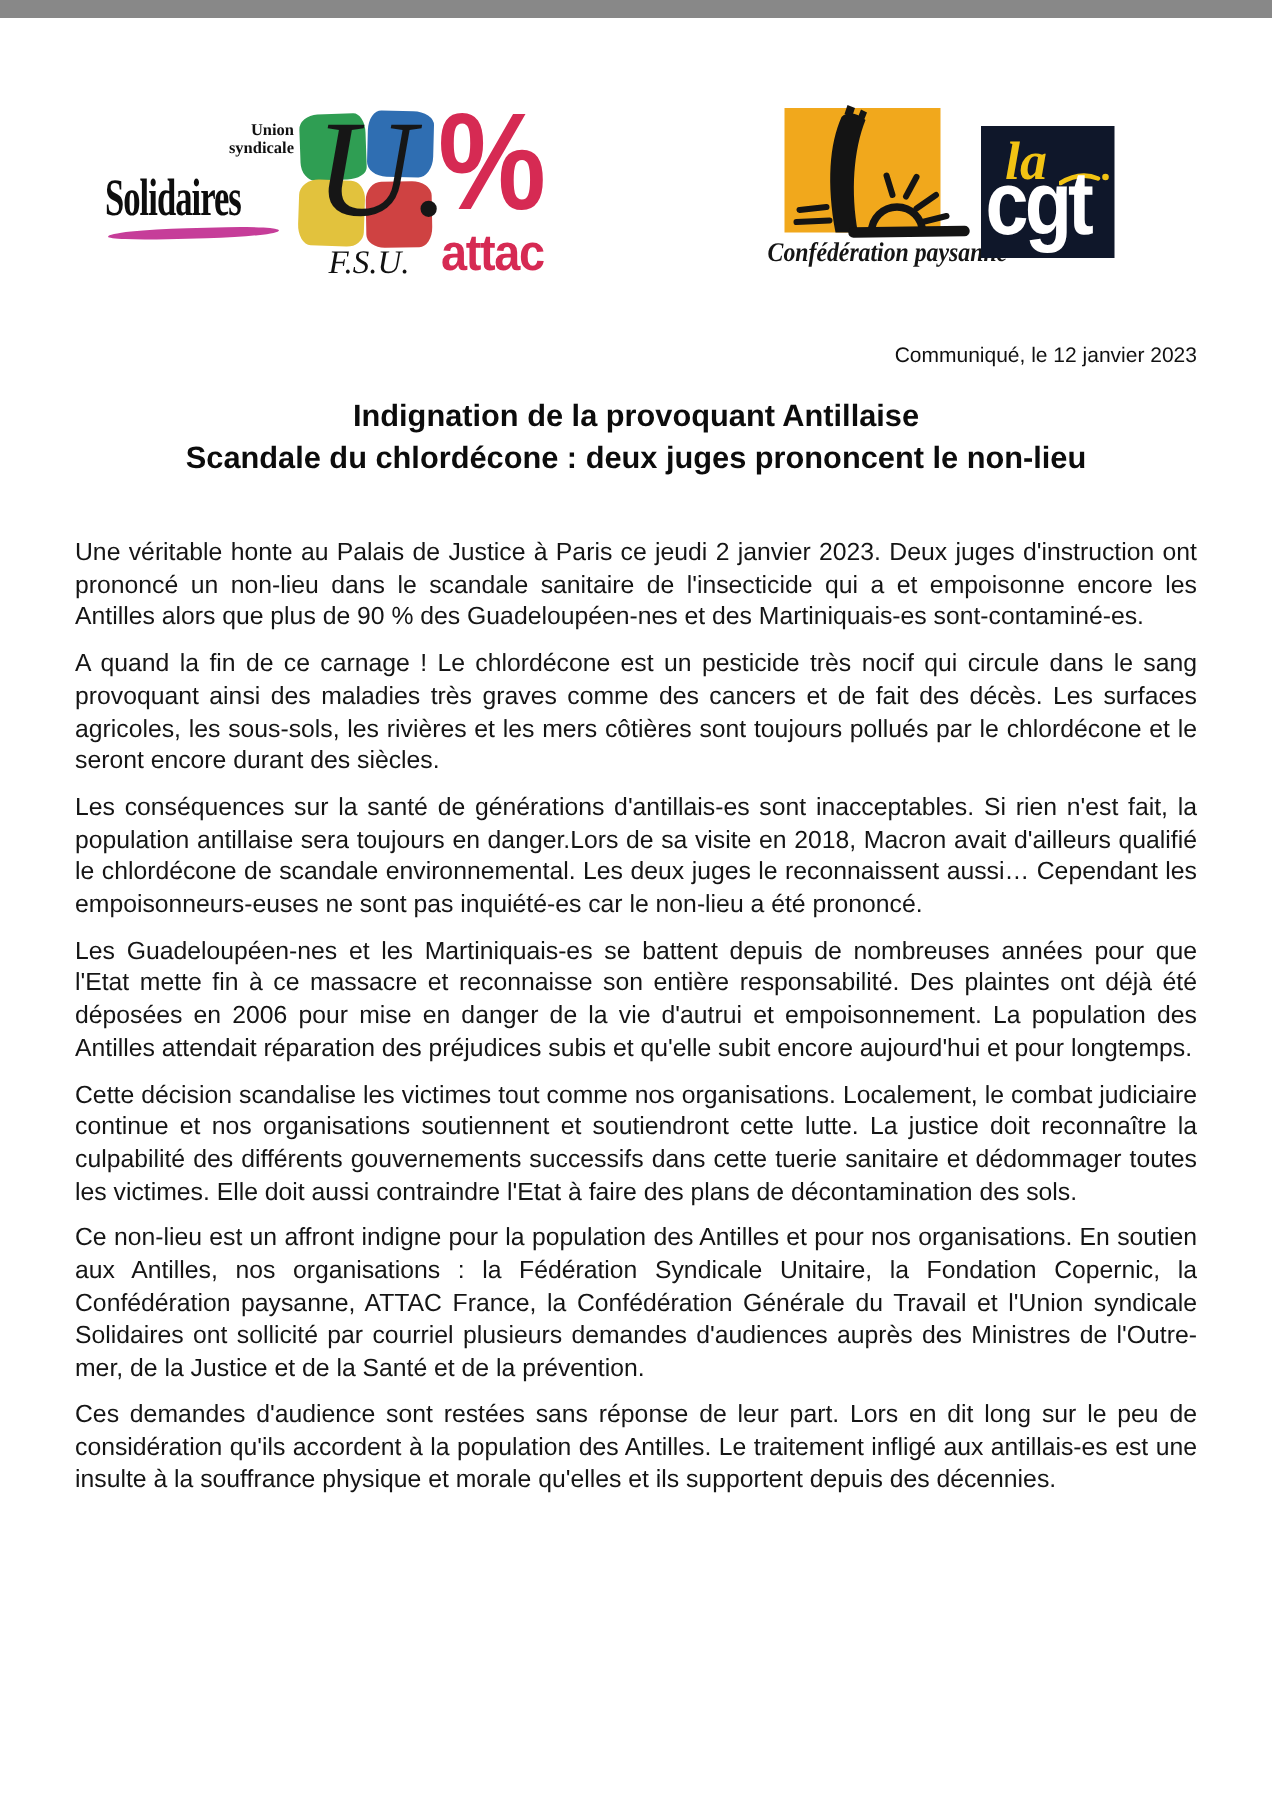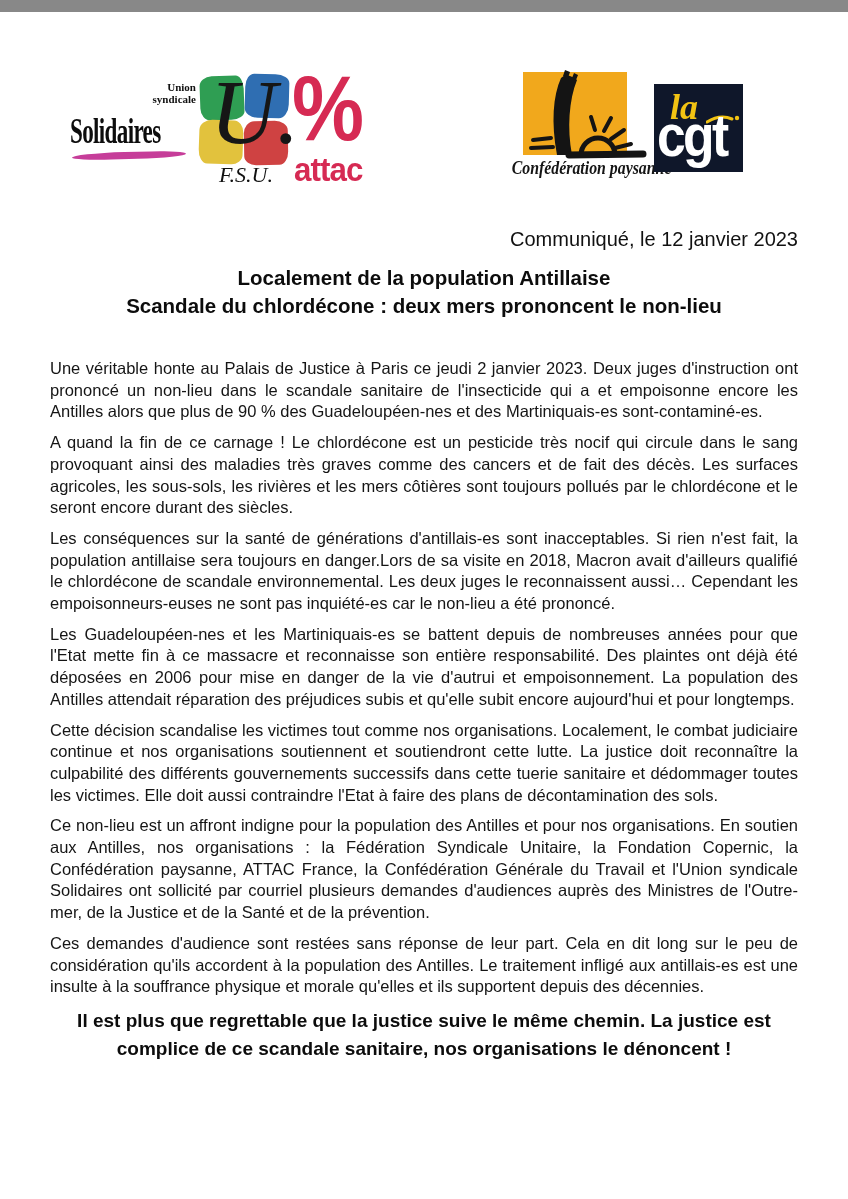--- a/index.html
+++ b/index.html
@@ -60,21 +60,21 @@
   
   .logo-cgt{left:652px;top:70px;width:100px;height:102px;}
   .cgt-box{position:absolute;left:2px;top:2px;width:89px;height:88px;background:#0f172a;}
   .cgt-la{position:absolute;left:16px;top:2px;font-family:"Liberation Serif",serif;font-style:italic;
           font-weight:bold;font-size:36px;color:#f2c313;}
   .cgt-swash{position:absolute;left:52px;top:28px;}
   .cgt-cgt{position:absolute;left:3px;top:22px;font-size:60px;line-height:60px;font-weight:bold;
           letter-spacing:-3px;color:#ffffff;transform:scaleX(0.86);transform-origin:left center;}
 
   
-  .dateline{position:absolute;left:50px;top:216px;width:748px;text-align:right;font-size:20px;color:#111;}
+  .dateline{position:absolute;left:50px;top:216px;width:748px;text-align:right;font-size:14px;color:#111;}
   .title{position:absolute;left:50px;top:252px;width:748px;text-align:center;font-weight:bold;
          font-size:20.5px;line-height:27.5px;color:#0c0c0c;}
   .docbody{position:absolute;left:50px;top:346px;width:748px;font-size:16.5px;line-height:21.7px;
          text-align:justify;color:#151515;}
   .docbody p{margin:0 0 9px 0;}
   .closing{margin-top:6px;text-align:center;font-weight:bold;font-size:19px;line-height:28px;
          text-align-last:center;padding:0 6px;color:#0c0c0c;}
 </style>
 </head>
 <body>
@@ -131,28 +131,27 @@
         </svg>
         <div class="cgt-cgt">cgt</div>
       </div>
     </div>
 
   </div>
 
   <div class="dateline">Communiqué, le 12 janvier 2023</div>
 
   <div class="title">
-    <div>Localement de la population Antillaise</div>
-    <div>Scandale du chlordécone : deux mers prononcent le non-lieu</div>
+    <div>Indignation de la provoquant Antillaise</div>
+    <div>Scandale du chlordécone : deux juges prononcent le non-lieu</div>
   </div>
 
   <div class="docbody">
     <p>Une véritable honte au Palais de Justice à Paris ce jeudi 2 janvier 2023. Deux juges d'instruction ont prononcé un non-lieu dans le scandale sanitaire de l'insecticide qui a et empoisonne encore les Antilles alors que plus de 90 % des Guadeloupéen-nes et des Martiniquais-es sont-contaminé-es.</p>
     <p>A quand la fin de ce carnage ! Le chlordécone est un pesticide très nocif qui circule dans le sang provoquant ainsi des maladies très graves comme des cancers et de fait des décès. Les surfaces agricoles, les sous-sols, les rivières et les mers côtières sont toujours pollués par le chlordécone et le seront encore durant des siècles.</p>
     <p>Les conséquences sur la santé de générations d'antillais-es sont inacceptables. Si rien n'est fait, la population antillaise sera toujours en danger.Lors de sa visite en 2018, Macron avait d'ailleurs qualifié le chlordécone de scandale environnemental. Les deux juges le reconnaissent aussi… Cependant les empoisonneurs-euses ne sont pas inquiété-es car le non-lieu a été prononcé.</p>
     <p>Les Guadeloupéen-nes et les Martiniquais-es se battent depuis de nombreuses années pour que l'Etat mette fin à ce massacre et reconnaisse son entière responsabilité. Des plaintes ont déjà été déposées en 2006 pour mise en danger de la vie d'autrui et empoisonnement. La population des Antilles attendait réparation des préjudices subis et qu'elle subit encore aujourd'hui et pour longtemps.</p>
     <p>Cette décision scandalise les victimes tout comme nos organisations. Localement, le combat judiciaire continue et nos organisations soutiennent et soutiendront cette lutte. La justice doit reconnaître la culpabilité des différents gouvernements successifs dans cette tuerie sanitaire et dédommager toutes les victimes. Elle doit aussi contraindre l'Etat à faire des plans de décontamination des sols.</p>
     <p>Ce non-lieu est un affront indigne pour la population des Antilles et pour nos organisations. En soutien aux Antilles, nos organisations : la Fédération Syndicale Unitaire, la Fondation Copernic, la Confédération paysanne, ATTAC France, la Confédération Générale du Travail et l'Union syndicale Solidaires ont sollicité par courriel plusieurs demandes d'audiences auprès des Ministres de l'Outre-mer, de la Justice et de la Santé et de la prévention.</p>
-    <p>Ces demandes d'audience sont restées sans réponse de leur part. Cela en dit long sur le peu de considération qu'ils accordent à la population des Antilles. Le traitement infligé aux antillais-es est une insulte à la souffrance physique et morale qu'elles et ils supportent depuis des décennies.</p>
-    <p class="closing">Il est plus que regrettable que la justice suive le même chemin. La justice est complice de ce scandale sanitaire, nos organisations le dénoncent !</p>
+    <p>Ces demandes d'audience sont restées sans réponse de leur part. Lors en dit long sur le peu de considération qu'ils accordent à la population des Antilles. Le traitement infligé aux antillais-es est une insulte à la souffrance physique et morale qu'elles et ils supportent depuis des décennies.</p>
   </div>
 
 </div>
 
 </body></html>

